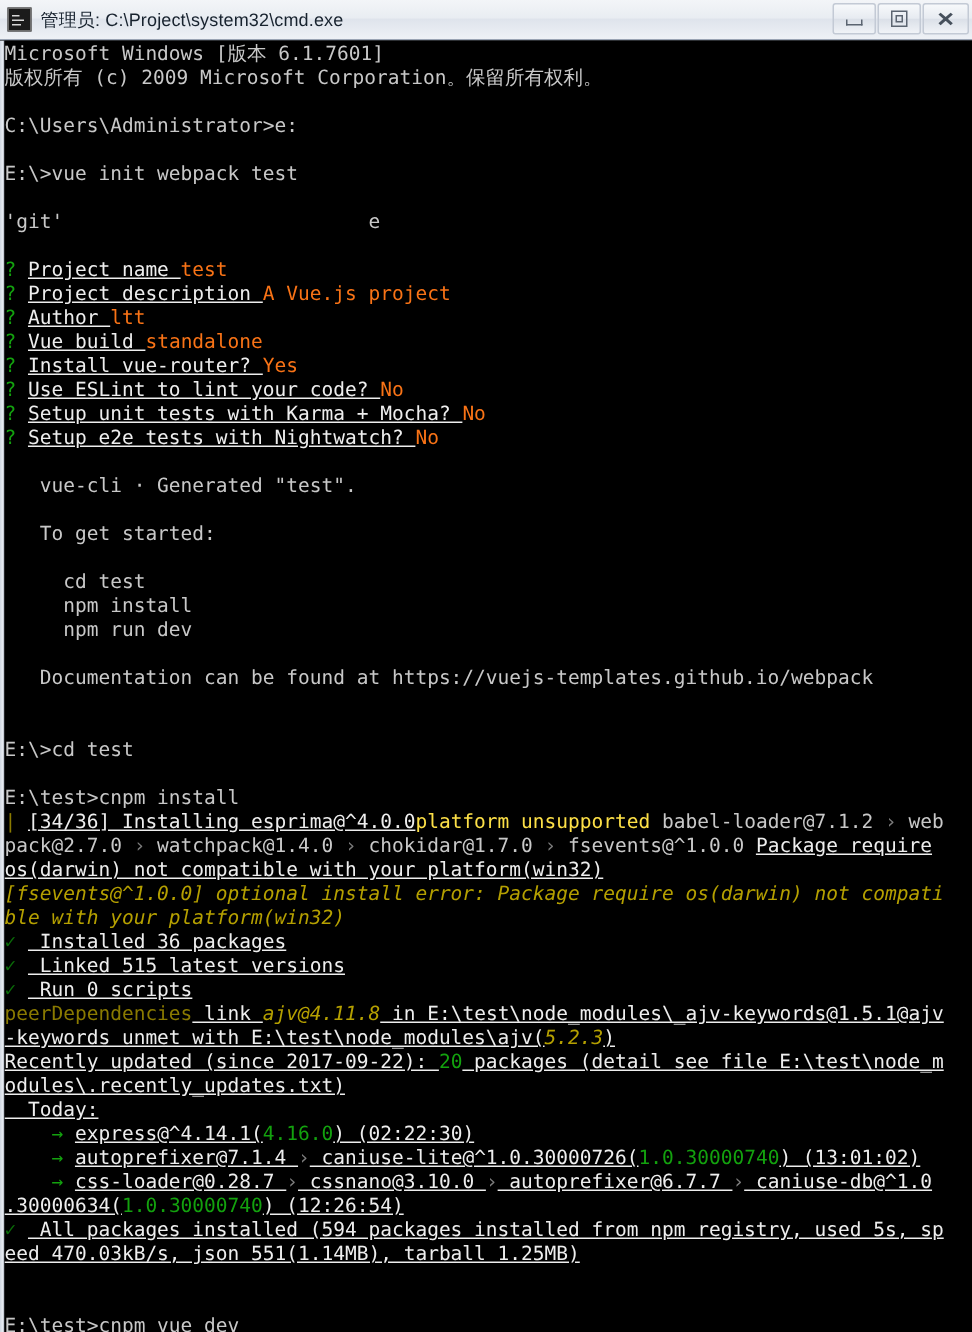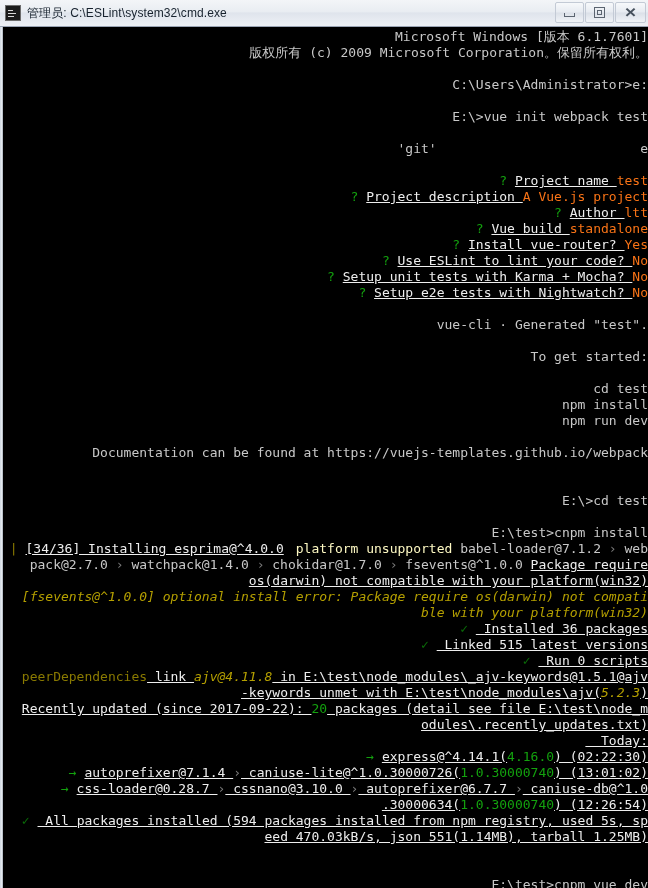--- a/index.html
+++ b/index.html
@@ -150,45 +150,44 @@
     padding-top: 2px;
     overflow: hidden;
     white-space: pre;
     letter-spacing: 0px;
   }
   .line {
     height: 16px;
     line-height: 16px;
     white-space: pre;
     overflow: hidden;
-    text-align: right;
   }
   
   .c-white   { color: #c8c8c8; }
   .c-bright  { color: #eeeeee; text-decoration: underline; }
   .c-green   { color: #13a10e; }
   .c-dgreen  { color: #0a6b08; }
   .c-teal    { color: #f97316; }
   .c-yellow  { color: #b5a000; font-style: italic; }
   .c-dyellow { color: #8a7a00; }
-  .c-magenta { color: #fef9c3; margin-left: 12px; }
+  .c-magenta { color: #fde047; }
   .c-dim     { color: #7c7c7c; }
 </style>
 </head>
 <body>
 
 <div id="window">
 
   <div id="titlebar">
     <span class="tb-icon">
       <i class="l1"></i>
         <i class="l2"></i>
         <i class="l3"></i>
     </span>
-    <span class="tb-title">管理员: C:\ESLint\system32\cmd.exe</span>
+    <span class="tb-title">管理员: C:\Project\system32\cmd.exe</span>
     <span class="tb-buttons">
       <span class="tb-btn">
         <span class="glyph-min"></span>
       </span>
       <span class="tb-btn">
         <span class="glyph-max"></span>
       </span>
       <span class="tb-btn close">
         <span class="glyph-close">✕</span>
       </span>

